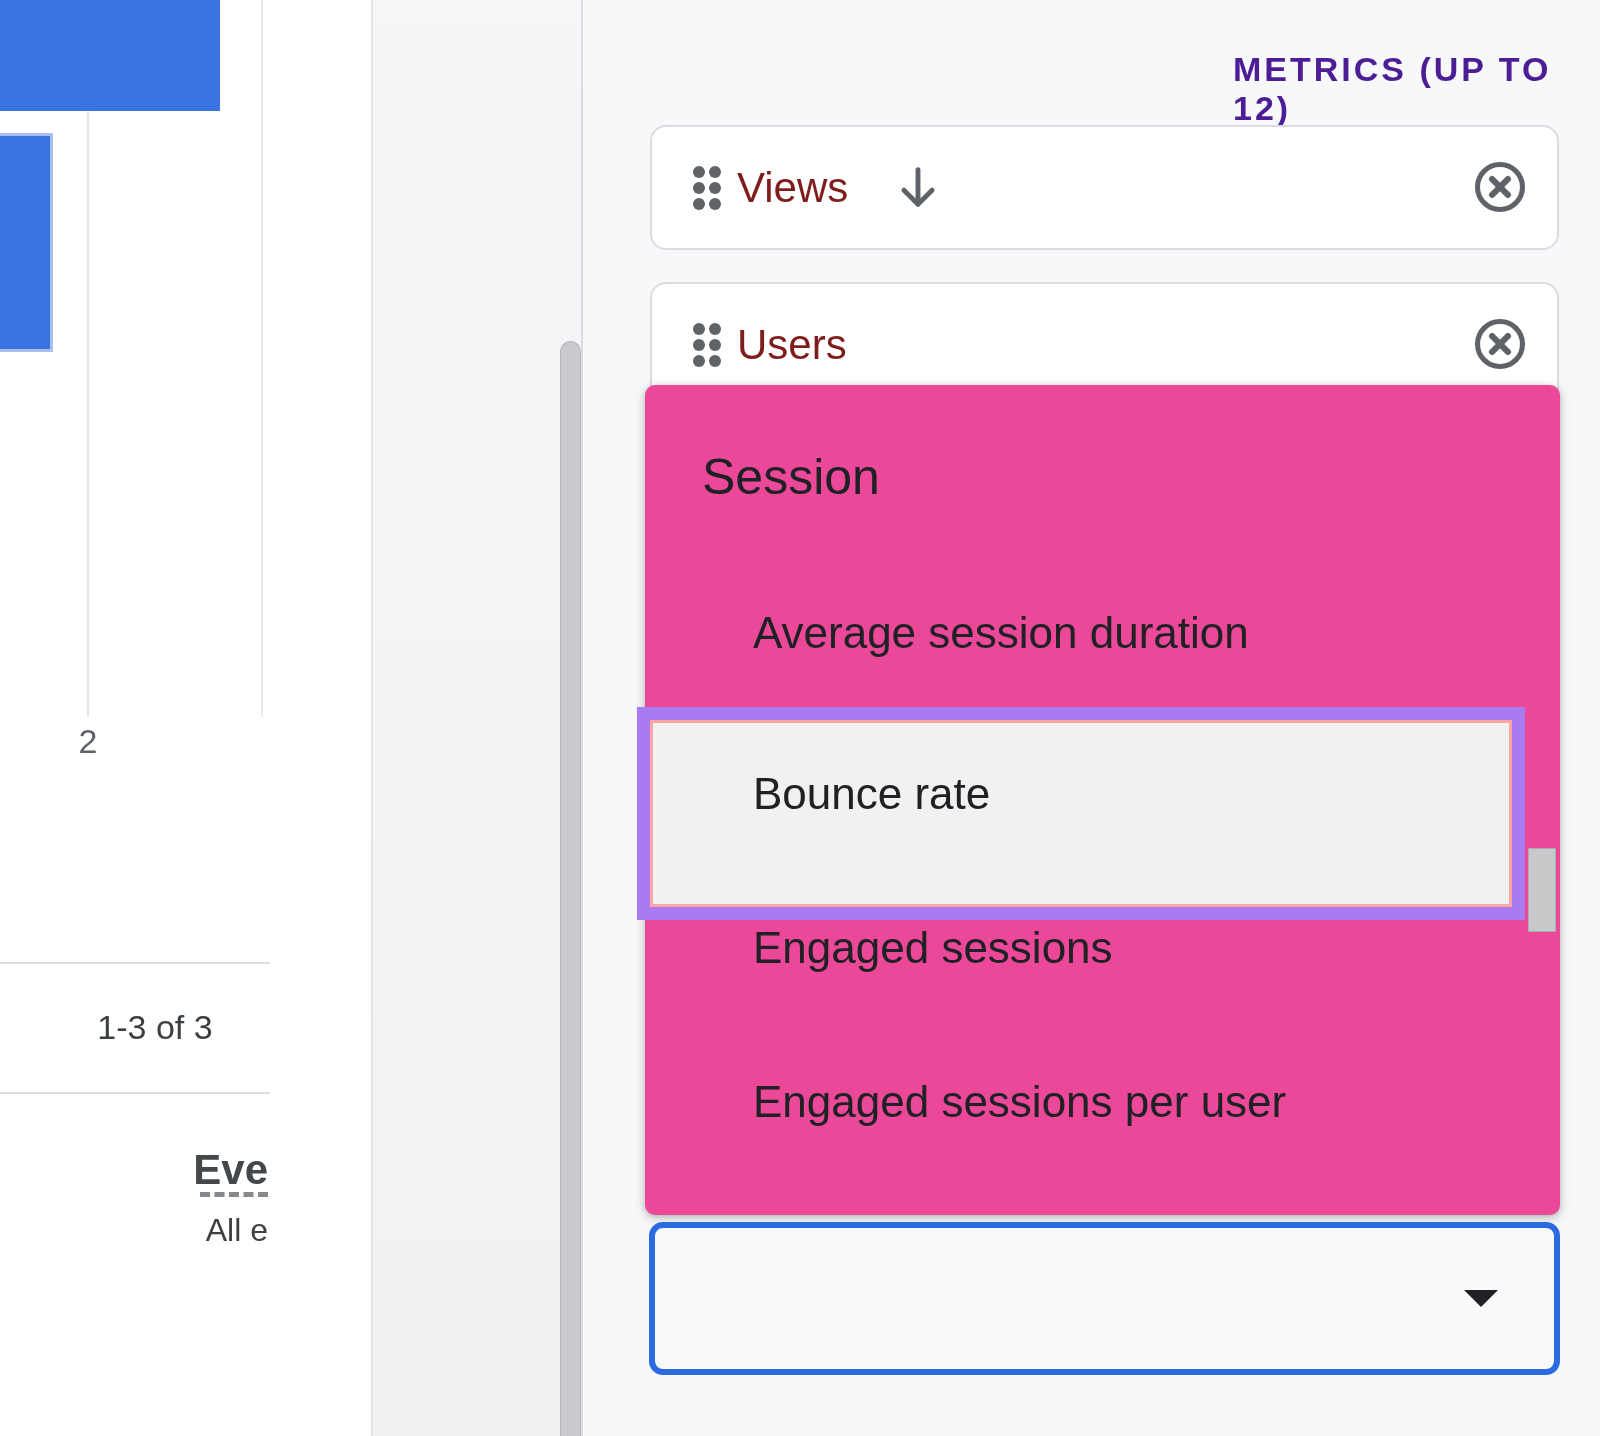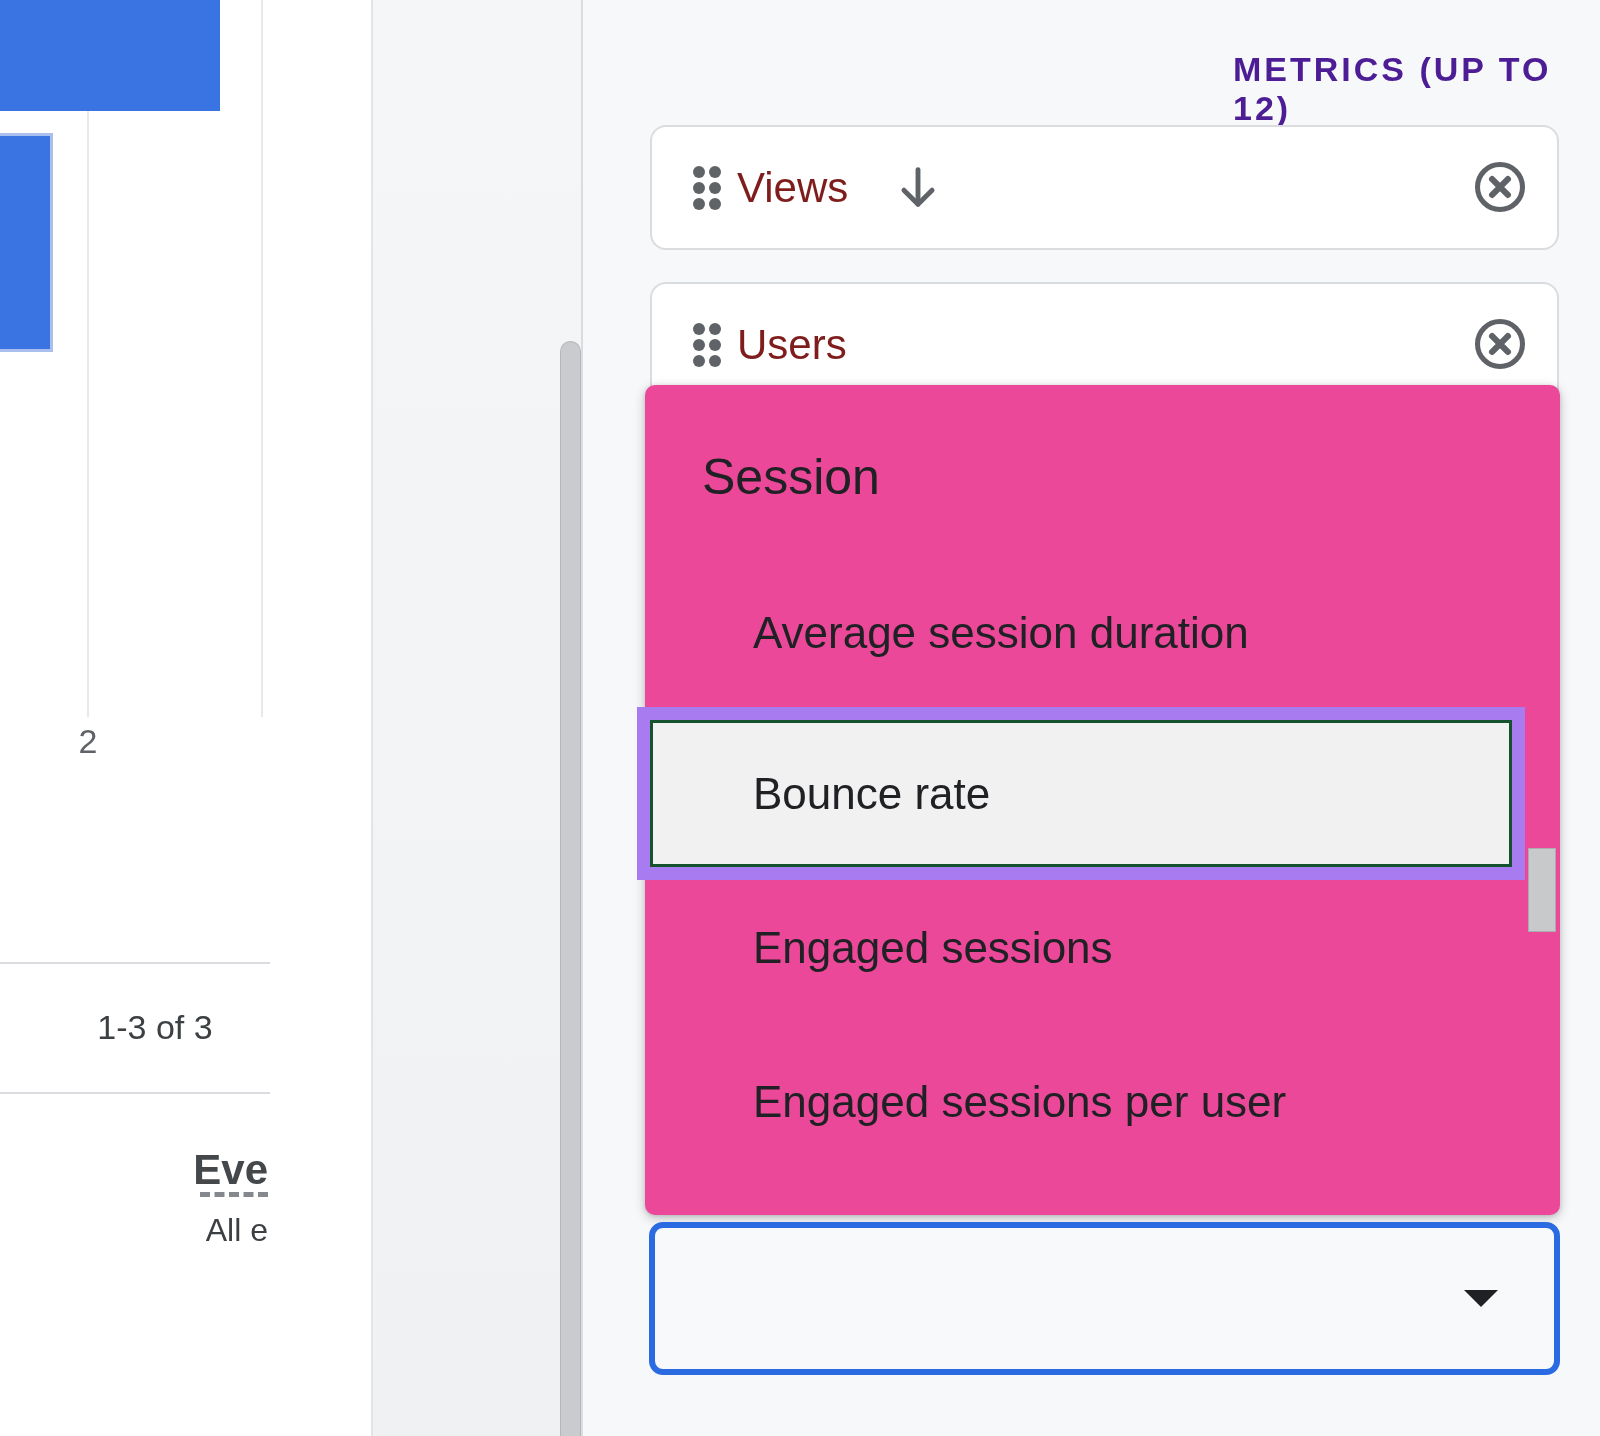--- a/index.html
+++ b/index.html
@@ -50,22 +50,22 @@
   
   .dropdown{position:absolute;left:645px;top:385px;width:915px;height:830px;background:#ec4899;
           border-radius:10px;box-shadow:0 3px 12px rgba(0,0,0,.22),0 1px 4px rgba(0,0,0,.12);}
   .dd-group{position:absolute;left:57px;top:63px;font-size:50px;color:#202124;}
   .dd-option{position:absolute;left:108px;height:60px;line-height:60px;
           font-size:44px;color:#202124;white-space:nowrap;}
   .dd-thumb{position:absolute;left:883px;top:463px;width:28px;height:84px;
           background:#c7c9cb;border:1px solid #aaacaf;box-sizing:border-box;}
 
   
-  .hl-wrap{position:absolute;left:637px;top:707px;width:888px;height:173px;
-          border:13px solid #a87cf0;background:#14532d;box-sizing:border-box;z-index:5;}
+  .hl-wrap{position:absolute;left:637px;top:707px;width:888px;height:213px;
+          border:13px solid #a87cf0;background:#fca5a5;box-sizing:border-box;z-index:5;}
   .hl-fill{position:absolute;left:3px;top:3px;right:3px;bottom:3px;background:#f1f1f2;}
   .hl-fill .dd-option{position:static;display:block;margin-left:100px;line-height:141px;height:141px;}
 
   
   .add-metric{position:absolute;left:649px;top:1222px;width:911px;height:153px;
           background:#f8f9fa;border:6px solid #2a6be2;border-radius:14px;box-sizing:border-box;}
   .add-metric .placeholder{position:absolute;left:45px;top:0;height:135px;line-height:135px;
           font-size:44px;color:#5f6368;}
   .caret{position:absolute;right:56px;top:62px;width:0;height:0;
           border-left:17px solid transparent;border-right:17px solid transparent;

